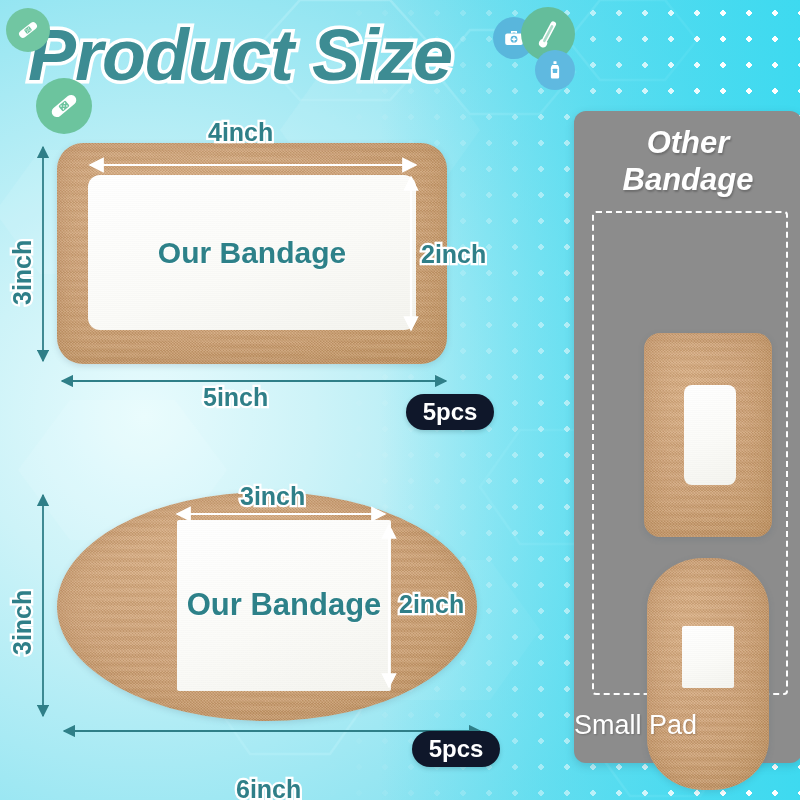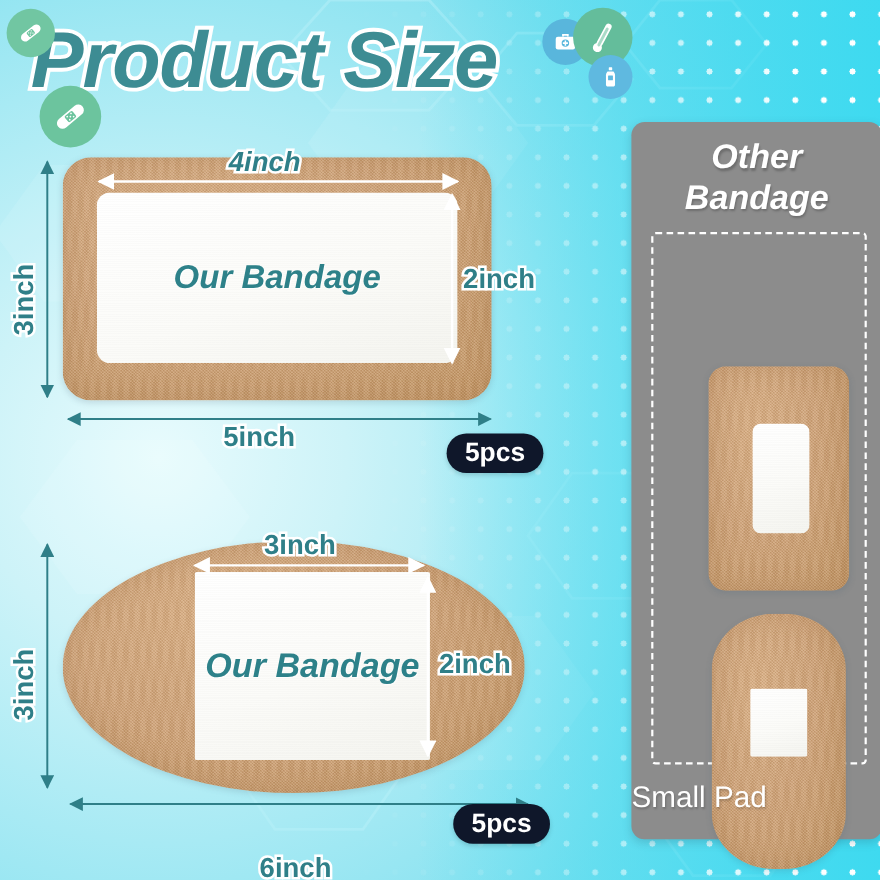--- a/index.html
+++ b/index.html
@@ -68,21 +68,21 @@
   #prod1-pad{position:absolute;left:31px;top:32px;width:328px;height:155px;border-radius:12px;
              display:flex;align-items:center;justify-content:center;}
 
   
   #prod2{position:absolute;left:57px;top:492px;width:420px;height:229px;
          border-radius:50% / 50%;}
   #prod2-pad{position:absolute;left:120px;top:28px;width:214px;height:171px;border-radius:2px;
              display:flex;align-items:center;justify-content:center;}
 
   .our-bandage{
-    font-size:30px;font-weight:bold;font-style:italic;color:#2d8189;
+    font-size:30px;font-weight:bold;color:#2d8189;
     line-height:1.18;
     text-shadow:1px 1px 0 rgba(255,255,255,.75);
     pointer-events:none;
   }
   #prod2-pad .our-bandage{font-size:31px;}
 
   
   .dim{
     position:absolute;font-size:25px;font-weight:bold;color:#2f7f88;
     -webkit-text-stroke:4.5px #ffffff;paint-order:stroke fill;
@@ -251,21 +251,21 @@
 
     <line x1="177" y1="514" x2="385" y2="514" stroke="#ffffff" stroke-width="2.2" marker-start="url(#mw)" marker-end="url(#mw)"></line>
 
     <line x1="389" y1="525" x2="389" y2="687" stroke="#ffffff" stroke-width="2.2" marker-start="url(#mw)" marker-end="url(#mw)"></line>
 
     <line x1="43" y1="495" x2="43" y2="716" stroke="#2f7f88" stroke-width="1.8" marker-start="url(#mt)" marker-end="url(#mt)"></line>
 
     <line x1="64" y1="731" x2="480" y2="731" stroke="#2f7f88" stroke-width="1.8" marker-start="url(#mt)" marker-end="url(#mt)"></line>
   </svg>
 
-  <div class="dim" style="left:208px;top:133px;font-style:italic;">4inch</div>
+  <div class="dim" style="left:208px;top:118px;">4inch</div>
   <div class="dim" style="left:421px;top:240px;">2inch</div>
   <div class="dim rot" style="left:8px;top:305px;">3inch</div>
   <div class="dim" style="left:203px;top:383px;">5inch</div>
 
   <div class="dim" style="left:240px;top:482px;">3inch</div>
   <div class="dim" style="left:399px;top:590px;">2inch</div>
   <div class="dim rot" style="left:8px;top:655px;">3inch</div>
   <div class="dim" style="left:236px;top:729px;margin-top:46px;">6inch</div>
 
   <div class="pill" id="pill1">5pcs</div>

